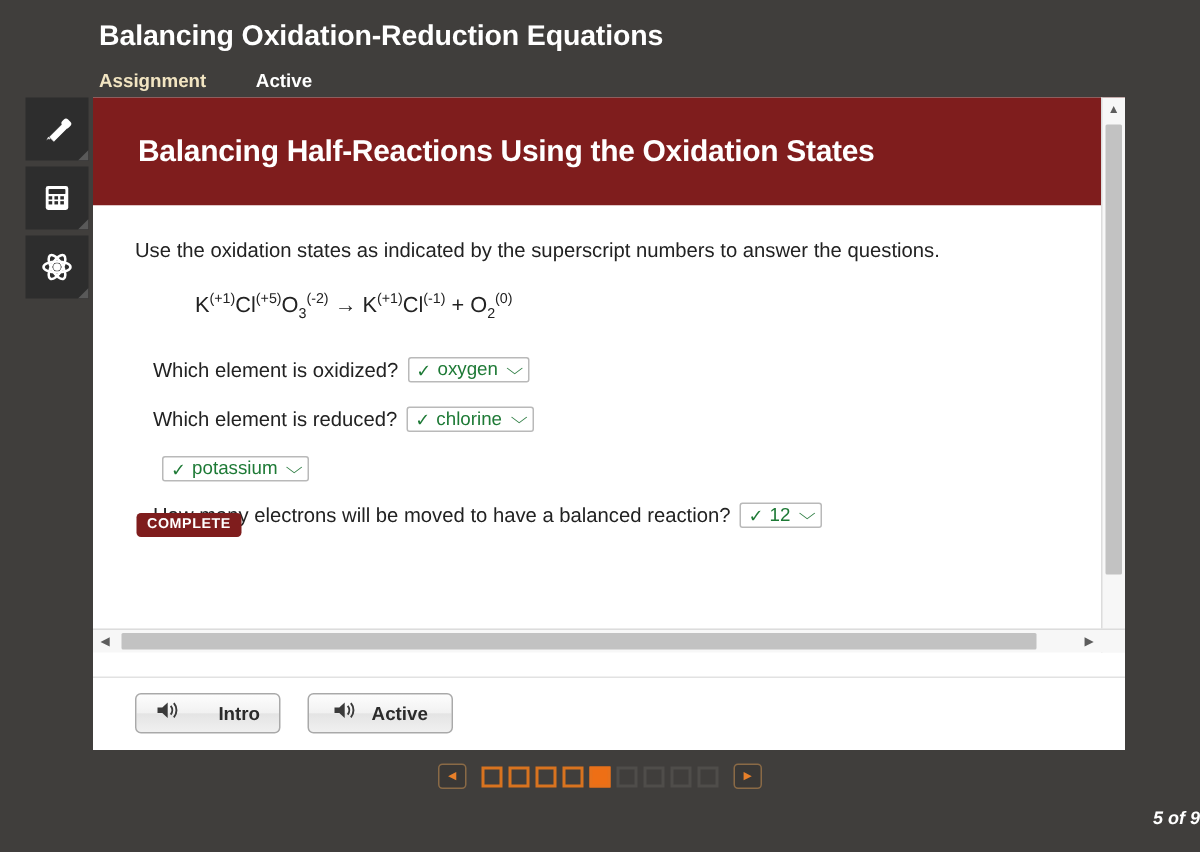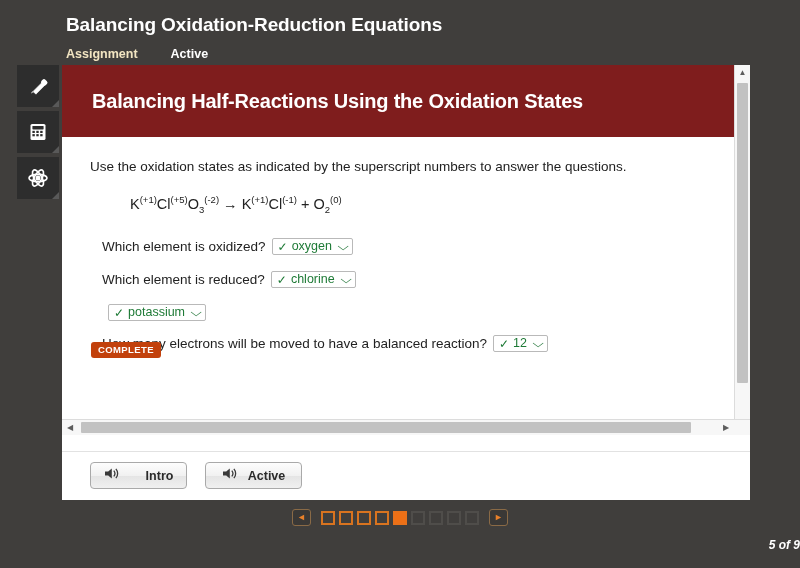--- a/index.html
+++ b/index.html
@@ -177,21 +177,21 @@
     color: #2e7d43;
     font-size: 11px;
     line-height: 1;
     transform: scaleX(1.35);
   }
 
   .complete-badge {
     position: absolute;
     left: 29px;
     top: 205px;
-    background: #c2410c;
+    background: #7f1d1d;
     color: #ffffff;
     font-size: 9.5px;
     font-weight: bold;
     letter-spacing: 0.4px;
     padding: 3px 7px 3px 7px;
     border-radius: 3px;
     line-height: 1;
   }
 
   

